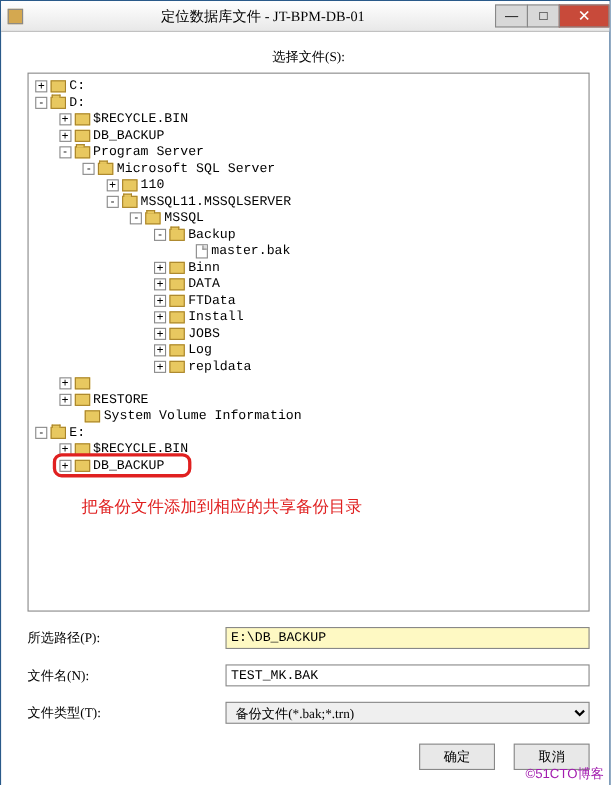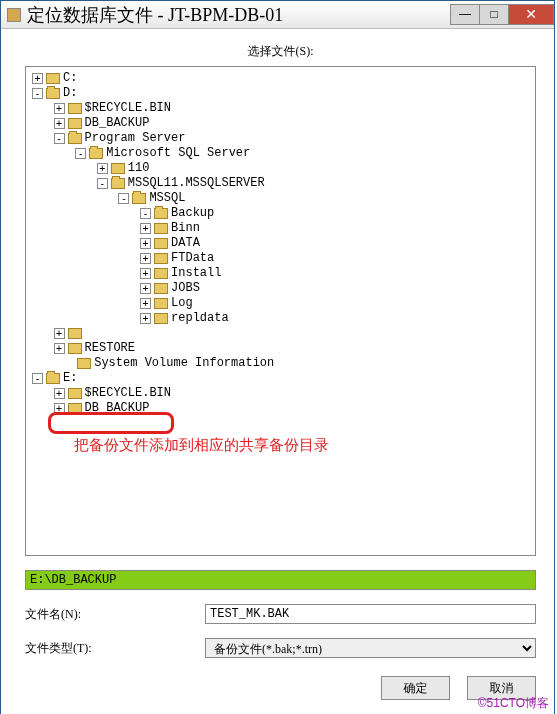--- a/index.html
+++ b/index.html
@@ -1,20 +1,20 @@
 <!DOCTYPE html>
 <html><head>
 <meta charset="utf-8">
 <style>
 * { box-sizing: border-box; margin: 0; padding: 0; }
 body { font-family: "SimSun", "宋体", serif; font-size: 12px; background: #fff; width: 557px; }
 .window { border: 1px solid #2a5a8a; background: #fff; width: 555px; position: relative; }
 .titlebar { height: 28px; background: linear-gradient(#fff, #e8e8e8); display: flex; align-items: center; padding: 0 0 0 6px; border-bottom: 1px solid #bbb; }
 .titlebar-icon { width: 14px; height: 14px; background: #d4a850; border: 1px solid #888; margin-right: 6px; }
-.titlebar-title { flex: 1; font-size: 18px; }
+.titlebar-title { flex: 1; text-align: center; font-size: 13px; }
 .titlebar-btns { display: flex; height: 22px; }
 .titlebar-btn { width: 30px; height: 21px; border: 1px solid #888; display: flex; align-items: center; justify-content: center; font-family: Arial; font-size: 12px; margin-left: -1px; cursor: pointer; }
 .btn-min { background: #d8d8d8; }
 .btn-max { background: #d8d8d8; }
 .btn-close { background: #c84a3a; color: #fff; width: 46px; font-size: 14px; }
 .content { padding: 14px 18px 18px 24px; }
 .label-top { margin-bottom: 6px; text-align: center; }
 .tree-panel { border: 1px solid #888; height: 490px; padding: 4px 6px 6px 6px; overflow: hidden; position: relative; }
 .tree { font-family: "Courier New", monospace; font-size: 12px; line-height: 15px; }
 .tree-row { display: flex; align-items: center; white-space: nowrap; }
@@ -24,21 +24,21 @@
 .folder.open::before { content: ""; position: absolute; top: -3px; left: 0; width: 6px; height: 2px; background: #e8c860; border: 1px solid #a8832a; border-bottom: none; }
 .file { display: inline-block; width: 11px; height: 13px; background: #fff; border: 1px solid #888; margin: 0 3px 0 2px; vertical-align: middle; position: relative; }
 .file::before { content: ""; position: absolute; top: 0; right: 0; width: 3px; height: 3px; background: #ddd; border-left: 1px solid #888; border-bottom: 1px solid #888; }
 .highlight-box { position: absolute; border: 3px solid #e02020; border-radius: 8px; pointer-events: none; }
 .annotation { color: #e02020; font-size: 15px; font-family: "SimSun", serif; margin-top: 20px; margin-left: 42px; }
 .form-area { margin-top: 14px; }
 .form-row { display: flex; align-items: center; margin: 14px 0; }
 .form-label { width: 180px; }
 .form-field { flex: 1; }
 .form-field input, .form-field select { width: 100%; border: 1px solid #888; padding: 2px 4px; font-family: "Courier New", monospace; font-size: 12px; height: 20px; }
-.form-field input[readonly] { background: #84cc16; }
+.form-field input[readonly] { background: #fef9c3; }
 .form-field select { font-family: "SimSun", serif; }
 .btn-row { text-align: right; margin-top: 18px; }
 .btn { width: 69px; height: 24px; border: 1px solid #888; background: #e8e8e8; margin-left: 14px; cursor: pointer; font-family: "SimSun", serif; font-size: 12px; }
 .watermark { position: absolute; bottom: 2px; right: 8px; color: #a21caf; font-size: 12px; font-family: Arial; }
 </style>
 </head>
 <body>
 
 <div class="window">
   <div class="titlebar">
@@ -118,20 +118,25 @@
             <span>MSSQL</span>
           </div>
 
         <div class="tree-row">
             <span class="conn">&nbsp;&nbsp;&nbsp;&nbsp;&nbsp;&nbsp;&nbsp;&nbsp;&nbsp;&nbsp;&nbsp;&nbsp;&nbsp;&nbsp;&nbsp;</span>
             <span class="exp">-</span>
             <span class="folder open"></span>
             <span>Backup</span>
           </div>
 
+        <div class="tree-row">
+            <span class="conn">&nbsp;&nbsp;&nbsp;&nbsp;&nbsp;&nbsp;&nbsp;&nbsp;&nbsp;&nbsp;&nbsp;&nbsp;&nbsp;&nbsp;&nbsp;&nbsp;&nbsp;&nbsp;&nbsp;&nbsp;</span>
+            <span class="file"></span>
+            <span>master.bak</span>
+          </div>
 
         <div class="tree-row">
             <span class="conn">&nbsp;&nbsp;&nbsp;&nbsp;&nbsp;&nbsp;&nbsp;&nbsp;&nbsp;&nbsp;&nbsp;&nbsp;&nbsp;&nbsp;&nbsp;</span>
             <span class="exp">+</span>
             <span class="folder"></span>
             <span>Binn</span>
           </div>
 
         <div class="tree-row">
             <span class="conn">&nbsp;&nbsp;&nbsp;&nbsp;&nbsp;&nbsp;&nbsp;&nbsp;&nbsp;&nbsp;&nbsp;&nbsp;&nbsp;&nbsp;&nbsp;</span>
@@ -216,20 +221,21 @@
 
       </div>
 
       <div class="highlight-box" style="left:22px; top:345px; width:126px; height:22px;"></div>
 
       <div class="annotation">把备份文件添加到相应的共享备份目录</div>
     </div>
 
     <div class="form-area">
       <div class="form-row">
+        <div class="form-label">所选路径(P):</div>
         <div class="form-field"><input type="text" readonly="" value="E:\DB_BACKUP" style=""></div>
       </div>
       <div class="form-row">
         <div class="form-label">文件名(N):</div>
         <div class="form-field"><input type="text" value="TEST_MK.BAK" style=""></div>
       </div>
       <div class="form-row">
         <div class="form-label">文件类型(T):</div>
         <div class="form-field">
           <select>

